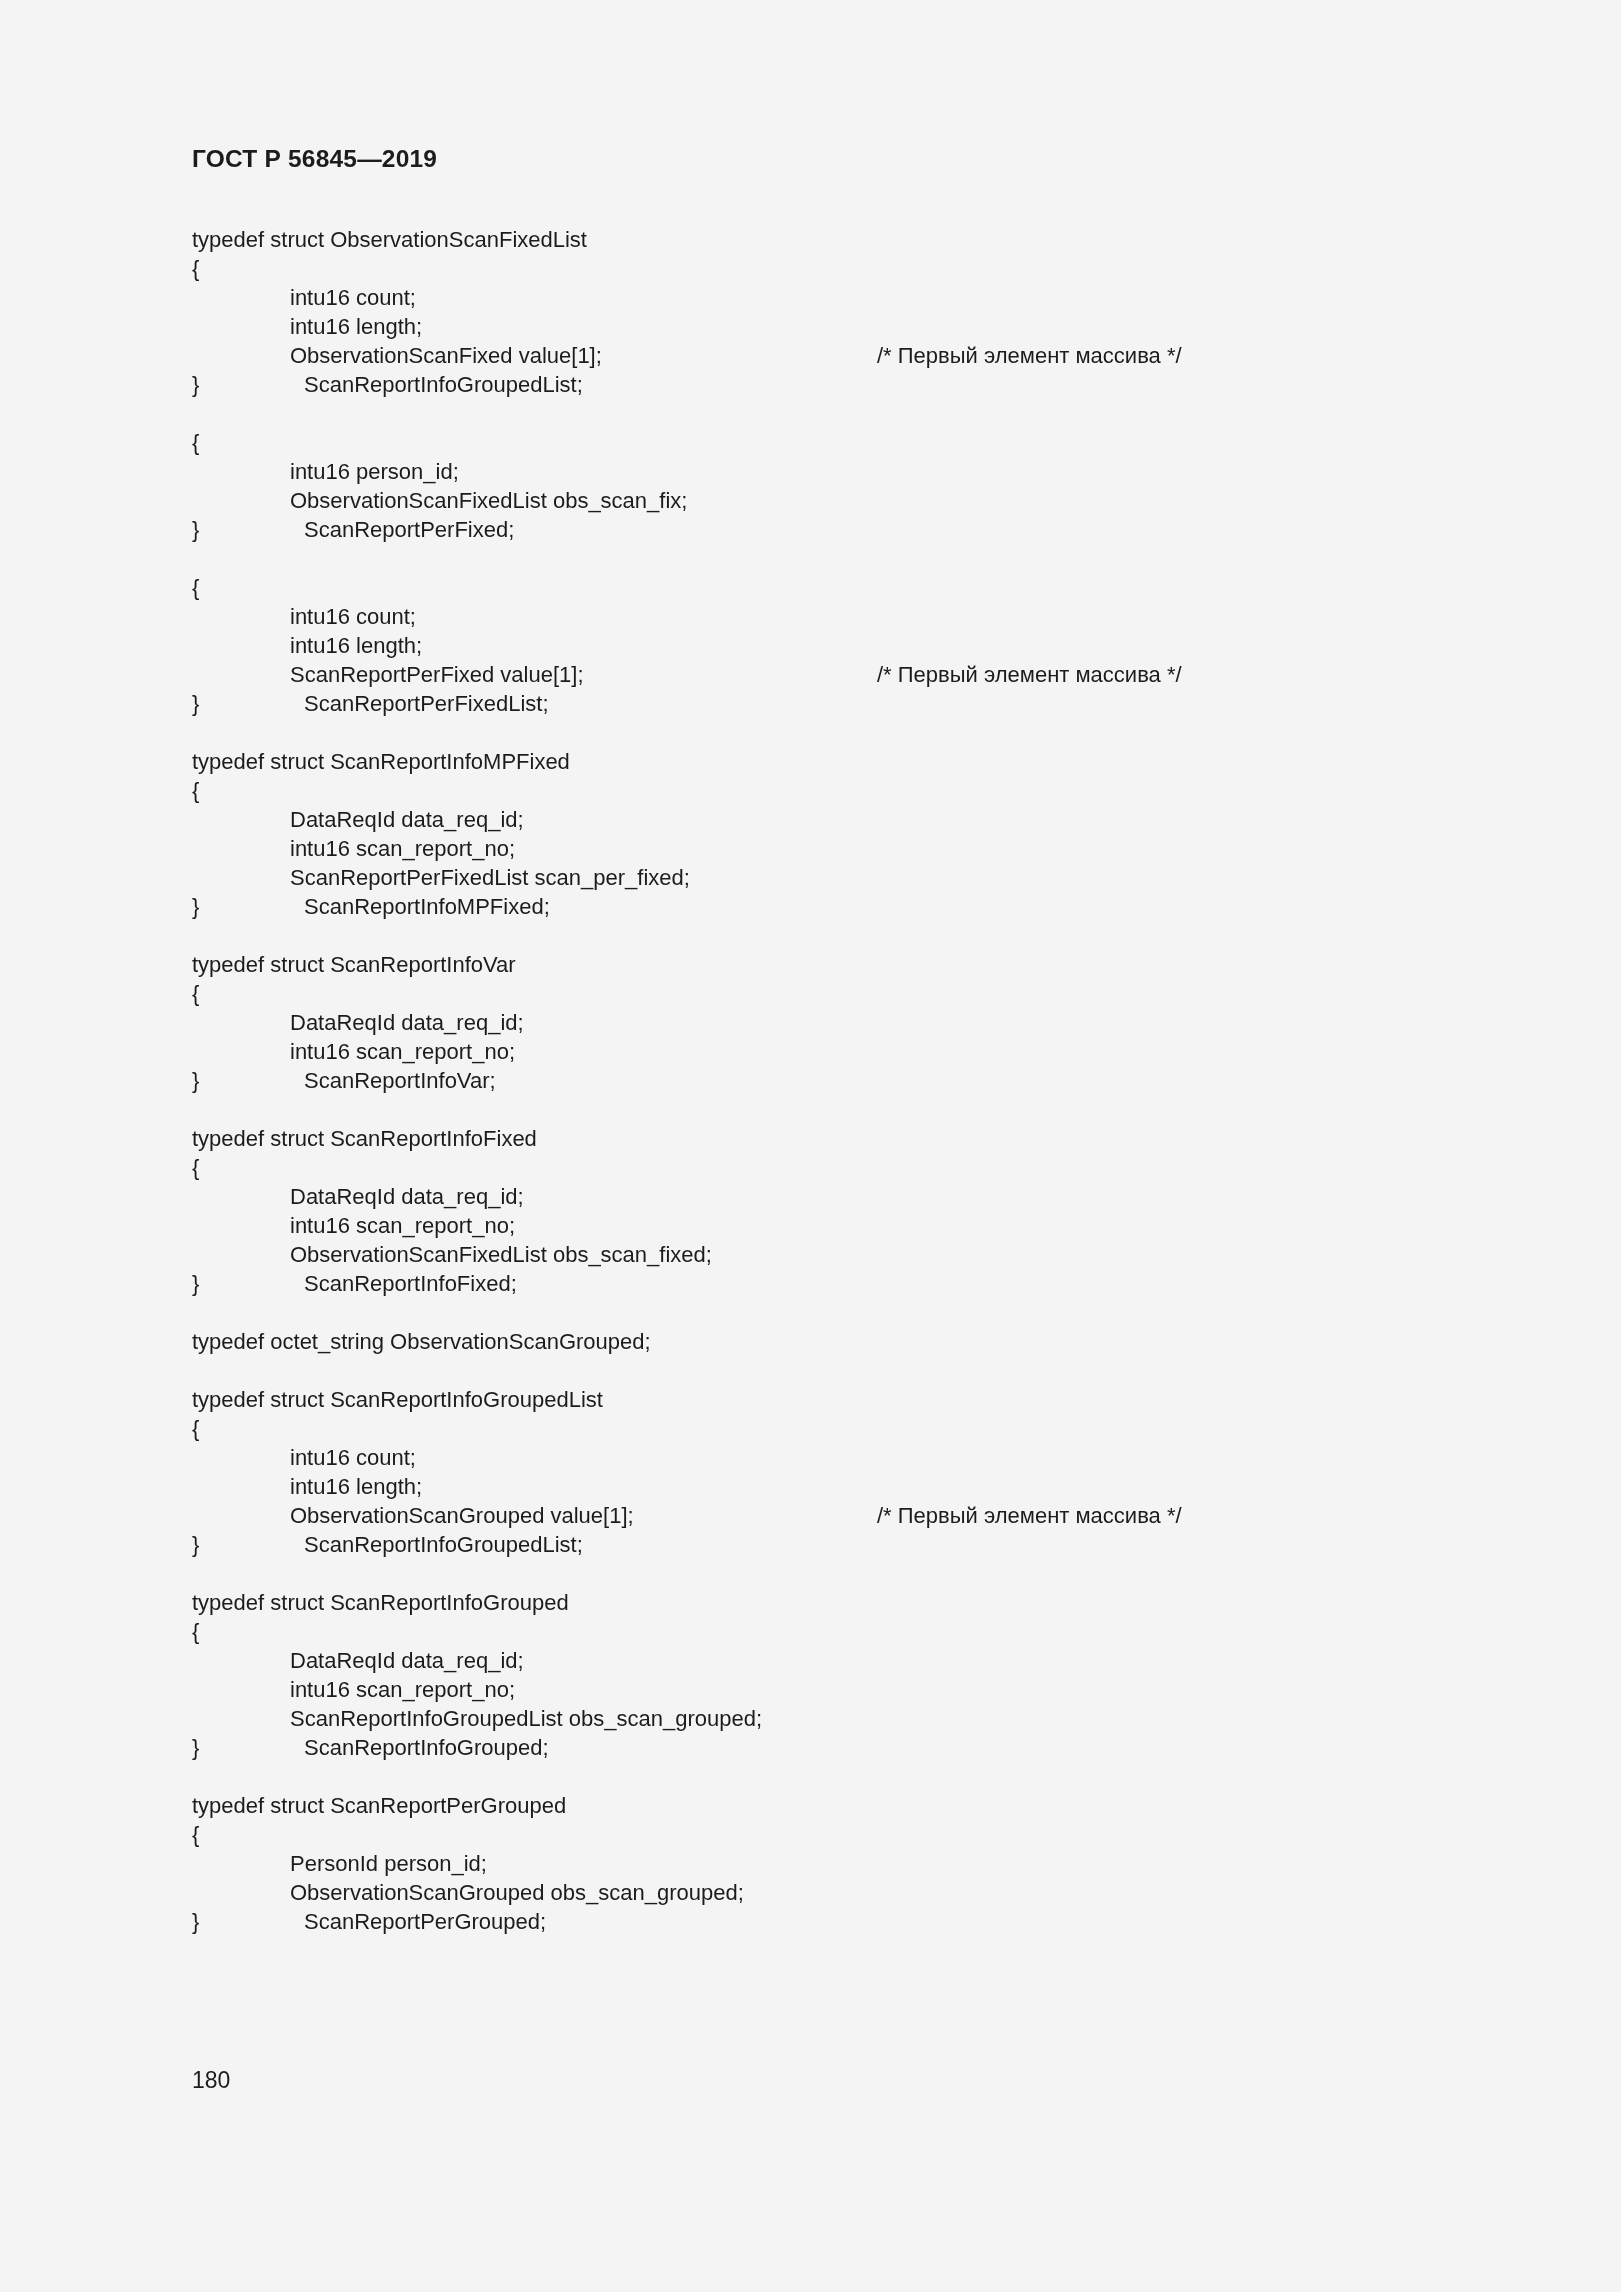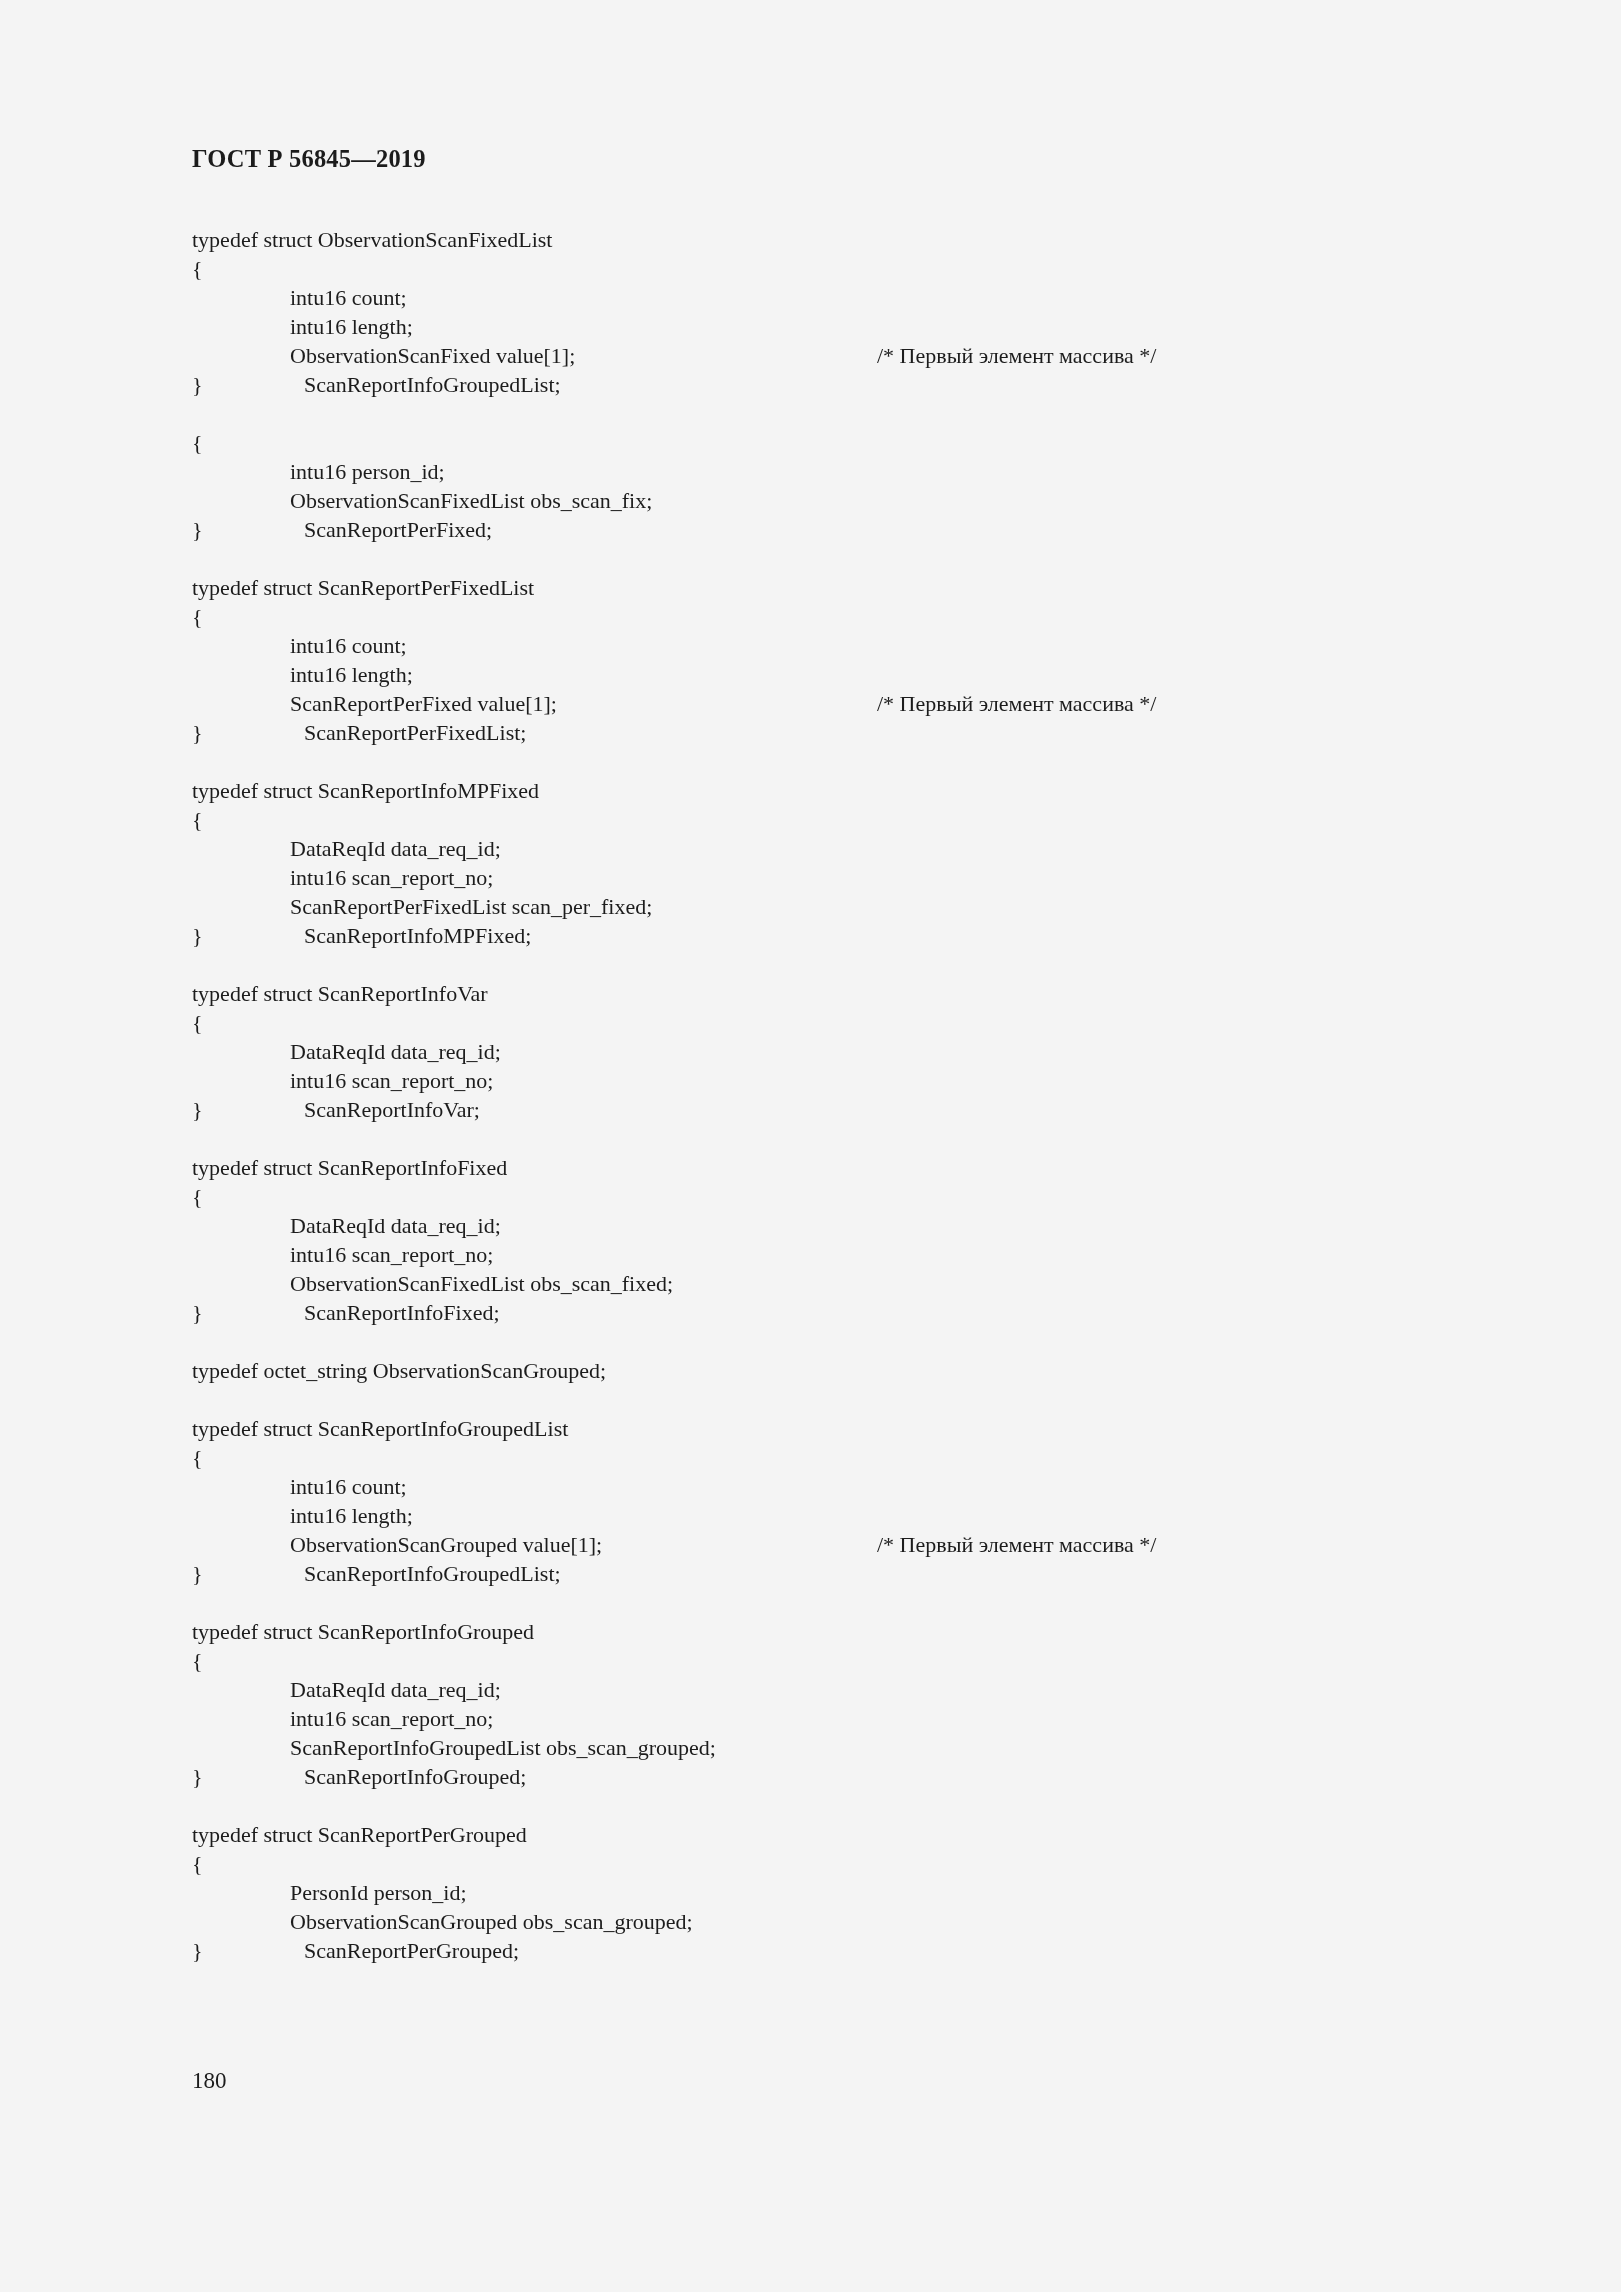--- a/index.html
+++ b/index.html
@@ -6,21 +6,21 @@
   html, body {
     margin: 0;
     padding: 0;
     background: #f4f4f4;
   }
   .page {
     position: relative;
     width: 1621px;
     height: 2293px;
     background: #f4f4f4;
-    font-family: Liberation Serif, serif;
+    font-family: Liberation Sans, sans-serif;
     color: #1c1c1c;
     overflow: hidden;
   }
   .page-header {
     position: absolute;
     left: 192px;
     top: 145px;
     font-size: 24.5px;
     font-weight: bold;
     letter-spacing: 0.2px;
@@ -80,21 +80,20 @@
         <div class="code-line ind-1"><span>ObservationScanFixed value[1];</span><span class="trail-comment">/* Первый элемент массива */</span></div>
         <div class="code-line ind-0 close-line"><span class="brace">}</span><span>ScanReportInfoGroupedList;</span></div>
       </div>
       <div class="code-block">
         <div class="code-line ind-0">{</div>
         <div class="code-line ind-1"><span>intu16 person_id;</span></div>
         <div class="code-line ind-1"><span>ObservationScanFixedList obs_scan_fix;</span></div>
         <div class="code-line ind-0 close-line"><span class="brace">}</span><span>ScanReportPerFixed;</span></div>
       </div>
       <div class="code-block">
-        <div class="code-line ind-0">typedef struct ScanReportPerFixedList</div>
         <div class="code-line ind-0">{</div>
         <div class="code-line ind-1"><span>intu16 count;</span></div>
         <div class="code-line ind-1"><span>intu16 length;</span></div>
         <div class="code-line ind-1"><span>ScanReportPerFixed value[1];</span><span class="trail-comment">/* Первый элемент массива */</span></div>
         <div class="code-line ind-0 close-line"><span class="brace">}</span><span>ScanReportPerFixedList;</span></div>
       </div>
       <div class="code-block">
         <div class="code-line ind-0">typedef struct ScanReportInfoMPFixed</div>
         <div class="code-line ind-0">{</div>
         <div class="code-line ind-1"><span>DataReqId data_req_id;</span></div>

